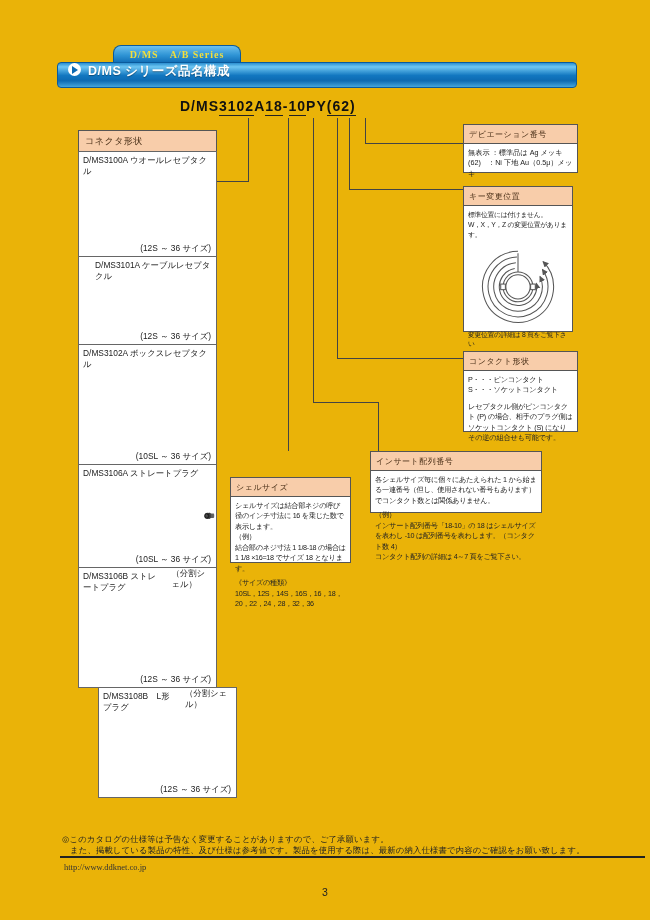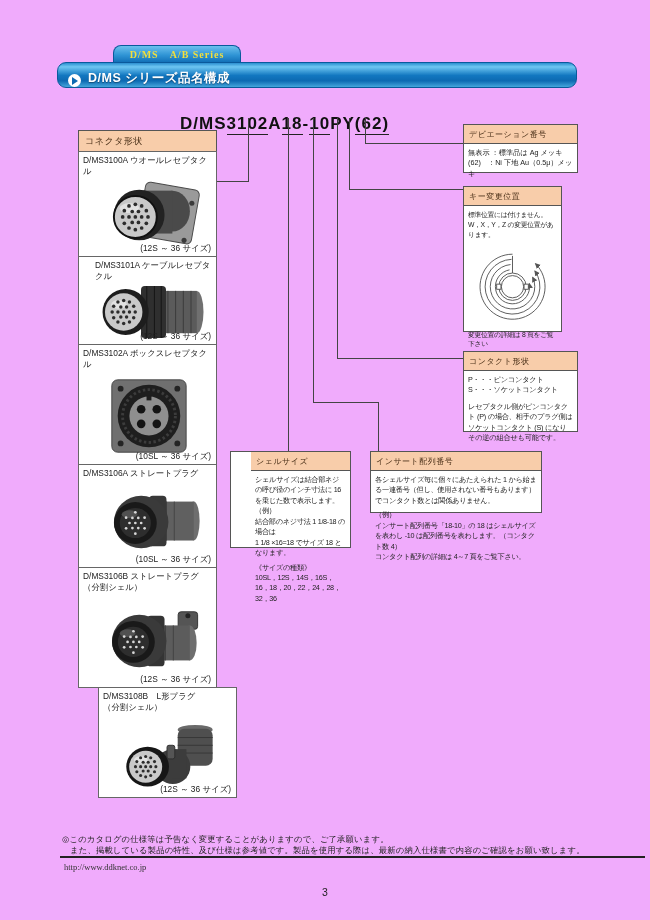--- a/index.html
+++ b/index.html
@@ -1,52 +1,52 @@
 <!DOCTYPE html>
 <html><head>
 <meta charset="utf-8">
 <style>
   html,body{margin:0;padding:0;background:#fff;}
-  #page{position:relative;width:650px;height:920px;background:#f0abfc;overflow:hidden;
+  #page{position:relative;width:650px;height:920px;background:#eab308;overflow:hidden;
         font-family:"Liberation Sans","DejaVu Sans",sans-serif;color:#222;}
   
   .tab{position:absolute;left:113px;top:45px;width:126px;height:17px;
        background:linear-gradient(180deg,#6cc0ee 0%,#2e93d4 55%,#0f6cb4 100%);
        border:1px solid #0a5a9c;border-bottom:none;border-radius:8px 8px 0 0;
        display:flex;align-items:center;justify-content:center;}
   .tab span{font-family:"Liberation Serif","DejaVu Serif",serif;font-weight:bold;
        font-size:10px;color:#f2df3d;letter-spacing:1px;white-space:nowrap;}
   .titlebar{position:absolute;left:57px;top:62px;width:520px;height:26px;
        background:linear-gradient(180deg,#2b8fd0 0%,#6ec6f2 16%,#1277c0 52%,#0d6ab2 74%,#44a5dc 100%);
-       border:1px solid #0a5a9c;border-radius:9px;display:flex;align-items:flex-end;box-sizing:border-box;}
+       border:1px solid #0a5a9c;border-radius:4px;display:flex;align-items:flex-start;box-sizing:border-box;}
   .play{width:13px;height:13px;border-radius:50%;background:#fff;margin:0 7px 0 10px;
        display:flex;align-items:center;justify-content:center;flex:0 0 auto;}
   .play i{display:block;width:0;height:0;border-left:6px solid #0d6ab2;
        border-top:4px solid transparent;border-bottom:4px solid transparent;margin-left:1px;}
   .titlebar .t{color:#fff;font-weight:bold;font-size:12.5px;letter-spacing:.5px;text-shadow:0 1px 1px rgba(0,0,0,.35);}
   
-  .pn{position:absolute;left:180px;top:99px;display:flex;font-weight:bold;font-size:17px;
-      letter-spacing:1px;color:#111;line-height:1;margin-top:16px;}
+  .pn{position:absolute;left:180px;top:99px;display:flex;font-weight:bold;font-size:14px;
+      letter-spacing:1px;color:#111;line-height:1;}
   .pn span{padding-bottom:2px;}
   .pn span.u{border-bottom:1.5px solid #222;}
   
   .vl,.hl{position:absolute;background:#444;}
   .vl{width:1px;} .hl{height:1px;}
   
   .abox{position:absolute;border:1px solid #555;background:#fff;box-sizing:border-box;}
   .abox .hd{background:#f8cdaa;border-bottom:1px solid #555;font-size:8px;
        padding:4px 5px 3px 5px;color:#4a3018;letter-spacing:.5px;}
   .abox .bd{padding:4px 4px;font-size:7.2px;line-height:1.45;color:#222;}
   .gap{height:6px;}
   
   .chead{position:absolute;left:78px;top:130px;width:139px;height:22px;background:#f8cdaa;
        border:1px solid #555;box-sizing:border-box;font-size:9px;color:#4a3018;
        display:flex;align-items:center;padding-left:6px;letter-spacing:.5px;}
   .citem{position:absolute;left:78px;width:139px;border:1px solid #666;background:#fff;
-       box-sizing:border-box;display:flex;flex-direction:column;}
+       box-sizing:border-box;display:flex;flex-direction:row;}
   .citem .ttl{font-size:8.4px;line-height:1.3;padding:3px 3px 0 4px;color:#222;}
   .citem .sub{font-size:8.4px;line-height:1.3;padding:0 3px 0 4px;color:#222;}
   .citem .ph{flex:1;display:flex;align-items:center;justify-content:center;overflow:hidden;}
   .citem .cap{position:absolute;right:5px;bottom:2px;font-size:8.4px;color:#222;}
   
   .kdia{display:flex;justify-content:center;margin:2px 0;}
   
   .fn{position:absolute;font-size:8.3px;color:#222;letter-spacing:.2px;white-space:nowrap;}
   .rule{position:absolute;left:60px;top:856px;width:585px;height:2px;background:#222;}
   .url{position:absolute;left:64px;top:862px;font-family:"Liberation Serif","DejaVu Serif",serif;
@@ -312,21 +312,21 @@
   </div>
 
   <div class="abox" style="left:463px;top:124px;width:115px;height:49px;">
     <div class="hd">デビエーション番号</div>
     <div class="bd">
       <div>無表示 ：標準品は Ag メッキ</div>
       <div>(62)　：Ni 下地 Au（0.5μ）メッキ</div>
     </div>
   </div>
 
-  <div class="abox" style="left:463px;top:186px;width:99px;height:146px;">
+  <div class="abox" style="left:463px;top:186px;width:110px;height:146px;">
     <div class="hd">キー変更位置</div>
     <div class="bd" style="font-size:6.8px;letter-spacing:-0.3px;">
       <div>標準位置には付けません。</div>
       <div>W，X，Y，Z の変更位置があります。</div>
       <div class="kdia">
         <svg width="100" height="86" viewBox="0 0 104 92">
           <defs>
             <marker id="arw" markerWidth="7" markerHeight="7" refX="5" refY="3" orient="auto">
               <path d="M0,0 L6,3 L0,6 z" fill="#555"></path>
             </marker>
@@ -351,21 +351,21 @@
   <div class="abox" style="left:463px;top:351px;width:115px;height:81px;">
     <div class="hd">コンタクト形状</div>
     <div class="bd" style="letter-spacing:-0.2px;">
       <div>P・・・ピンコンタクト</div>
       <div>S・・・ソケットコンタクト</div>
       <div class="gap"></div>
       <div>レセプタクル側がピンコンタクト (P) の場合、相手のプラグ側はソケットコンタクト (S) になりその逆の組合せも可能です。</div>
     </div>
   </div>
 
-  <div class="abox" style="left:230px;top:451px;width:121px;height:97px;padding-left:20px;">
+  <div class="abox" style="left:230px;top:477px;width:121px;height:86px;">
     <div class="hd">シェルサイズ</div>
     <div class="bd sm" style="letter-spacing:-0.3px;">
       <div>シェルサイズは結合部ネジの呼び径のインチ寸法に 16 を乗じた数で表示します。</div>
       <div>（例）</div>
       <div>結合部のネジ寸法 1 1/8-18 の場合は</div>
       <div>1 1/8 ×16=18 でサイズ 18 となります。</div>
       <div class="gap" style="height:4px;"></div>
       <div>《サイズの種類》</div>
       <div>10SL，12S，14S，16S，16，18，20，22，24，28，32，36</div>
     </div>

